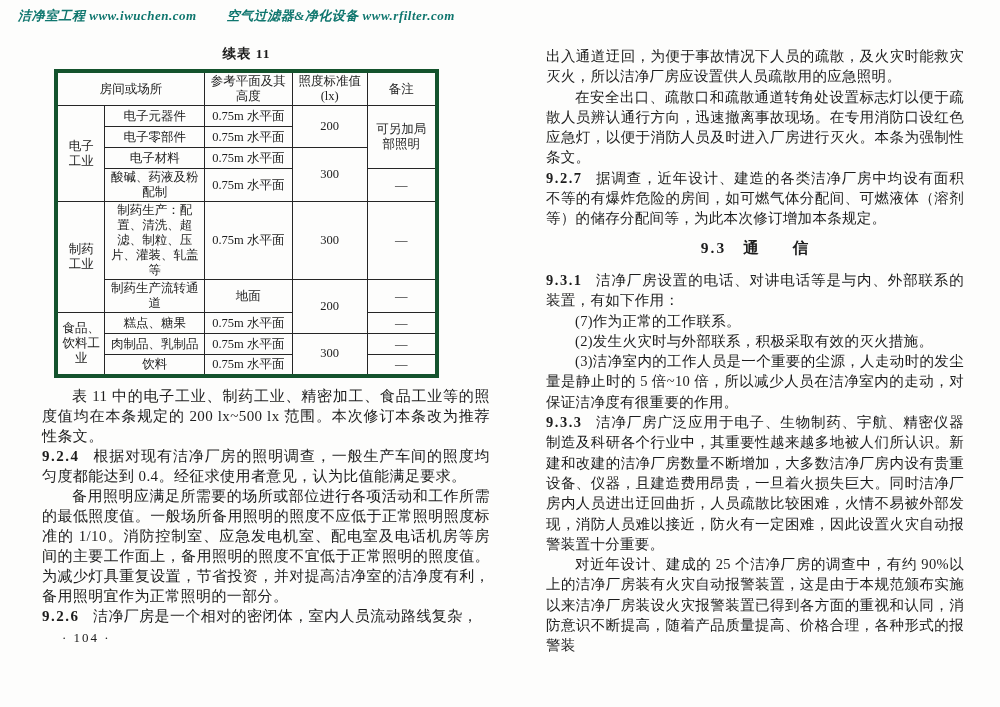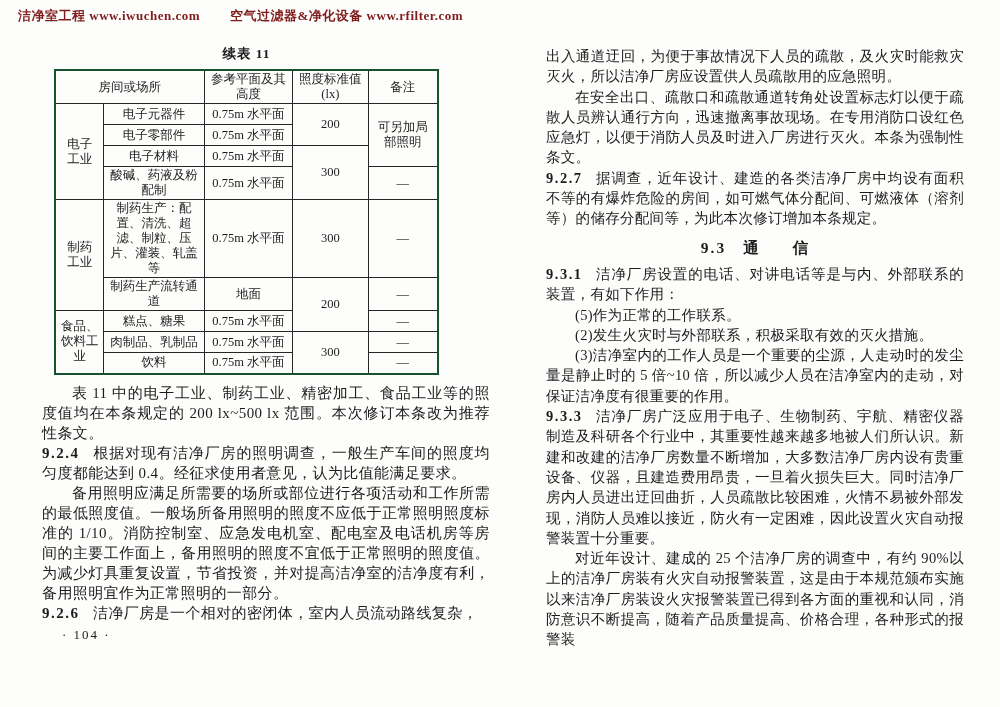--- a/index.html
+++ b/index.html
@@ -19,46 +19,46 @@
   .page-left{left:42px;top:44px;width:448px;font-size:15px;line-height:20px;letter-spacing:.4px;}
   .page-right{left:546px;top:46px;width:418px;font-size:14.5px;line-height:20.3px;letter-spacing:.3px;}
   .para{margin:0;}
   .ind{text-indent:2em;}
   .num{font-weight:bold;margin-right:.9em;letter-spacing:1.5px;}
   
   .tbl-title{font-weight:bold;font-size:13.5px;text-align:center;width:385px;margin:0 0 5px 12px;letter-spacing:1px;}
   table.illum{
     border-collapse:collapse;width:385px;margin-left:12px;margin-bottom:8px;
     font-size:12.5px;line-height:15px;letter-spacing:0;
-    border:2px solid #14532d;
+    border:4px solid #14532d;
   }
   table.illum td,table.illum th{
     border:1px solid #262626;text-align:center;vertical-align:middle;
     padding:1px 3px;font-weight:normal;
   }
   table.illum tr{height:21px;}
   table.illum tr.r-h{height:24px;}
   table.illum tr.tall{height:64px;}
   .gspan2{display:inline-block;width:2em;}
   .gspan3{display:inline-block;width:3em;}
   .nspan{display:inline-block;width:4.2em;}
   
-  .h93{text-align:center;font-weight:bold;font-size:15.5px;margin:9px 0 6px 0;letter-spacing:1px;}
+  .h93{text-align:center;font-weight:bold;font-size:15.5px;margin:9px 0 12px 0;letter-spacing:1px;}
   .h93 .hnum{margin-right:1.1em;letter-spacing:2px;}
   
   .pageno{font-size:13px;letter-spacing:2px;margin-top:2px;}
   .pageno-left{text-align:left;padding-left:20px;}
   .pageno-right{text-align:right;padding-right:34px;}
 </style>
 </head>
 <body>
 
 <div class="canvas">
 
-  <div class="watermark" id="wm" style="color: #7f1d1d;">
+  <div class="watermark" id="wm" style="color: #0f766e; font-style: italic;">
     <span class="wseg">洁净室工程 www.iwuchen.com</span><span class="wseg">空气过滤器&amp;净化设备 www.rfilter.com</span>
   </div>
 
   <div class="page page-left">
 
     <div class="tbl-title">续表 11</div>
 
     <table class="illum">
       <colgroup>
         <col style="width:49px">
@@ -137,21 +137,21 @@
   </div>
 
   <div class="page page-right">
     <p class="para"><span>出入通道迂回，为便于事故情况下人员的疏散，及火灾时能救灾灭火，所以洁净厂房应设置供人员疏散用的应急照明。</span></p>
     <p class="para ind"><span>在安全出口、疏散口和疏散通道转角处设置标志灯以便于疏散人员辨认通行方向，迅速撤离事故现场。在专用消防口设红色应急灯，以便于消防人员及时进入厂房进行灭火。本条为强制性条文。</span></p>
     <p class="para"><b class="num">9.2.7</b><span>据调查，近年设计、建造的各类洁净厂房中均设有面积不等的有爆炸危险的房间，如可燃气体分配间、可燃液体（溶剂等）的储存分配间等，为此本次修订增加本条规定。</span></p>
 
     <div class="h93"><span class="hnum">9.3</span><span>通　　信</span></div>
 
     <p class="para"><b class="num">9.3.1</b><span>洁净厂房设置的电话、对讲电话等是与内、外部联系的装置，有如下作用：</span></p>
-    <p class="para ind"><span>(5)作为正常的工作联系。</span></p>
+    <p class="para ind"><span>(7)作为正常的工作联系。</span></p>
     <p class="para ind"><span>(2)发生火灾时与外部联系，积极采取有效的灭火措施。</span></p>
     <p class="para ind"><span>(3)洁净室内的工作人员是一个重要的尘源，人走动时的发尘量是静止时的 5 倍~10 倍，所以减少人员在洁净室内的走动，对保证洁净度有很重要的作用。</span></p>
     <p class="para"><b class="num">9.3.3</b><span>洁净厂房广泛应用于电子、生物制药、宇航、精密仪器制造及科研各个行业中，其重要性越来越多地被人们所认识。新建和改建的洁净厂房数量不断增加，大多数洁净厂房内设有贵重设备、仪器，且建造费用昂贵，一旦着火损失巨大。同时洁净厂房内人员进出迂回曲折，人员疏散比较困难，火情不易被外部发现，消防人员难以接近，防火有一定困难，因此设置火灾自动报警装置十分重要。</span></p>
     <p class="para ind"><span>对近年设计、建成的 25 个洁净厂房的调查中，有约 90%以上的洁净厂房装有火灾自动报警装置，这是由于本规范颁布实施以来洁净厂房装设火灾报警装置已得到各方面的重视和认同，消防意识不断提高，随着产品质量提高、价格合理，各种形式的报警装</span></p>
 
   </div>
 
 </div>
 
 </body></html>

